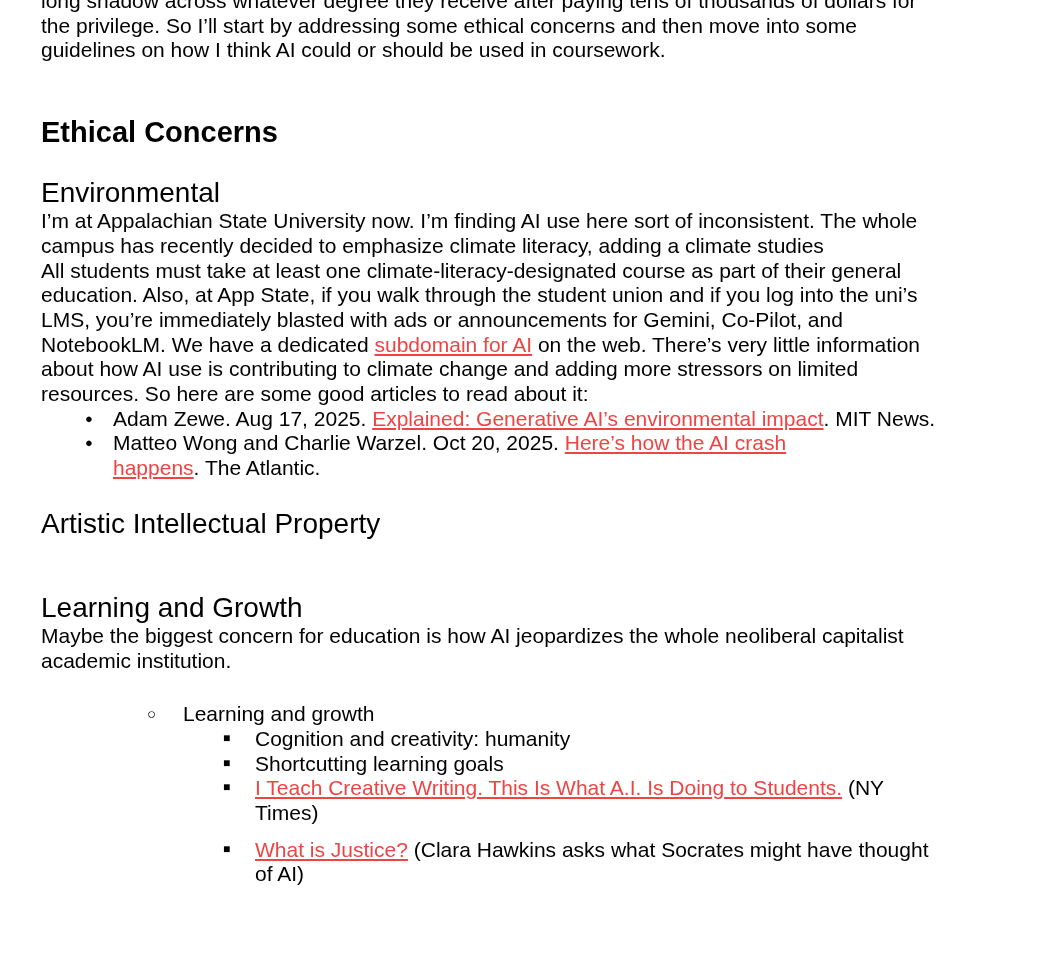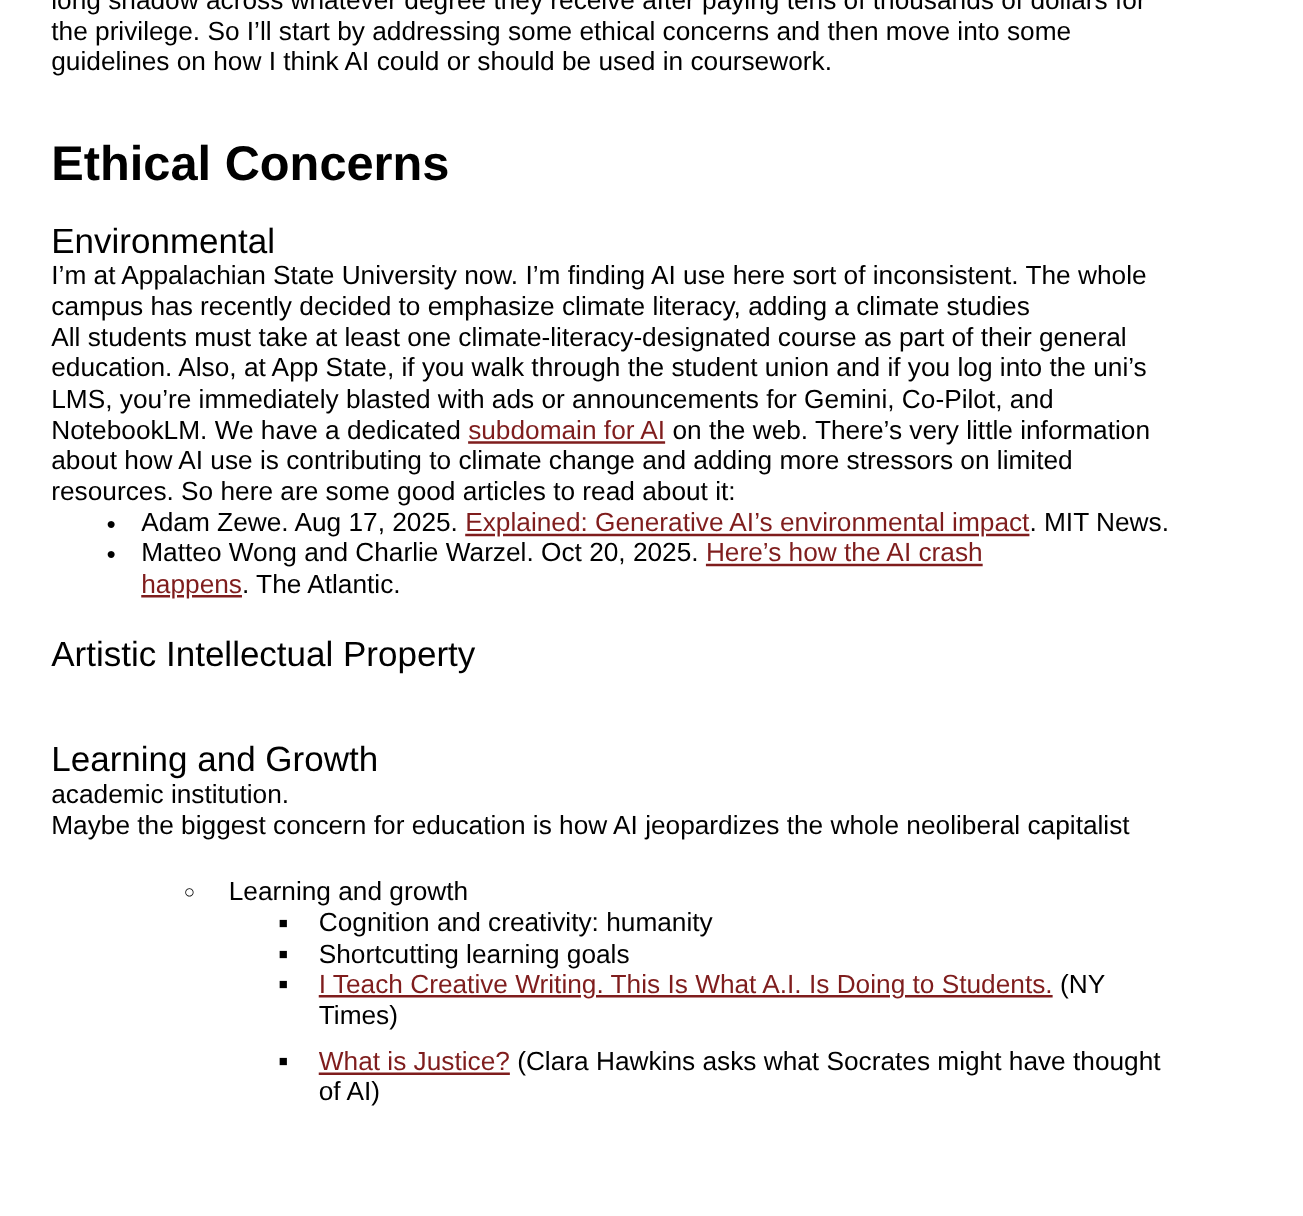--- a/index.html
+++ b/index.html
@@ -9,22 +9,22 @@
     background:#ffffff;
     overflow:hidden;
     font-family:"Liberation Sans","DejaVu Sans",sans-serif;
     color:#000000;
   }
   .content{position:absolute;left:41px;top:0;width:960px;}
   .body-text{font-size:21px;line-height:24.7px;}
   .line{white-space:nowrap;}
   .seg-p{color:#000000;}
   .seg-i{}
-  .seg-l{color:#7f1d1d;text-decoration:underline;cursor:pointer;}
-  h1.doc-h1{font-size:39px;line-height:42px;font-weight:700;margin:48px 0 0 0;}
+  .seg-l{color:#ef4444;text-decoration:underline;cursor:pointer;}
+  h1.doc-h1{font-size:29px;line-height:42px;font-weight:700;margin:48px 0 0 0;}
   h2.doc-h2{font-size:28px;line-height:33px;font-weight:400;margin:0;}
   #h2-environmental{margin-top:23px;}
   #h2-artistic{margin-top:26px;}
   #h2-learning{margin-top:51px;}
   #p-intro{margin-top:-11px;}
   #p-environmental{margin-top:0;}
   #p-learning{margin-top:0;}
   #list-articles{margin-top:0;}
   #list-outline{margin-top:29px;}
   .li{position:relative;}
@@ -78,22 +78,22 @@
             <div class="line"><span class="seg-l">happens</span><span class="seg-p">. </span><span class="seg-i">The Atlantic.</span></div>
           </div>
         </div>
       </div>
 
     <h2 id="h2-artistic" class="doc-h2">Artistic Intellectual Property</h2>
 
     <h2 id="h2-learning" class="doc-h2">Learning and Growth</h2>
 
     <div id="p-learning" class="para">
+        <div class="line"><span class="seg-p">Maybe the biggest concern for education is how AI jeopardizes the whole neoliberal capitalist</span></div>
         <div class="line"><span class="seg-p">academic institution.</span></div>
-        <div class="line"><span class="seg-p">Maybe the biggest concern for education is how AI jeopardizes the whole neoliberal capitalist</span></div>
       </div>
 
     <div id="list-outline">
         <div class="li li-l2">
           <span class="marker">○</span>
           <div>
             <div class="line"><span class="seg-p">Learning and growth</span></div>
           </div>
         </div>
         <div class="li li-l3">

